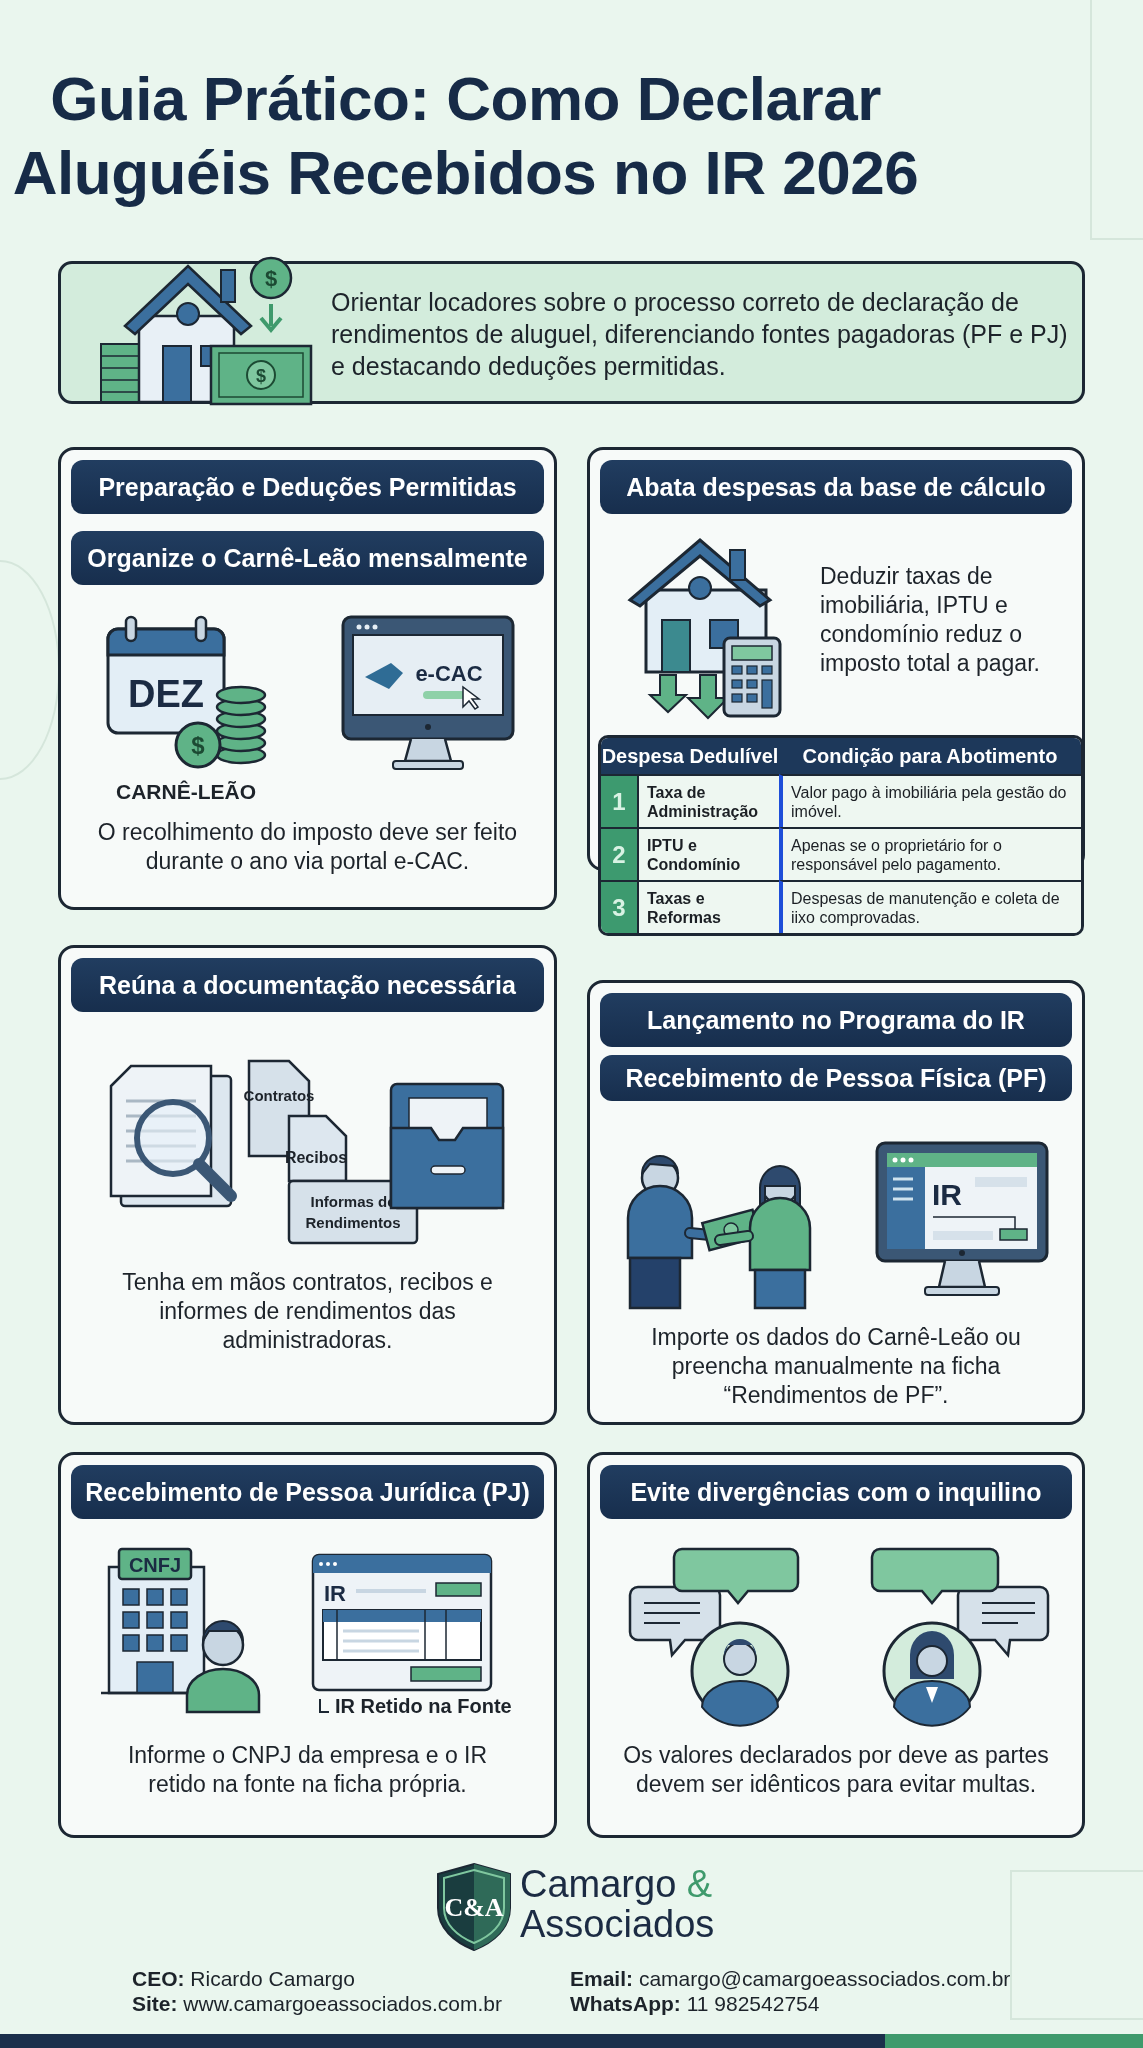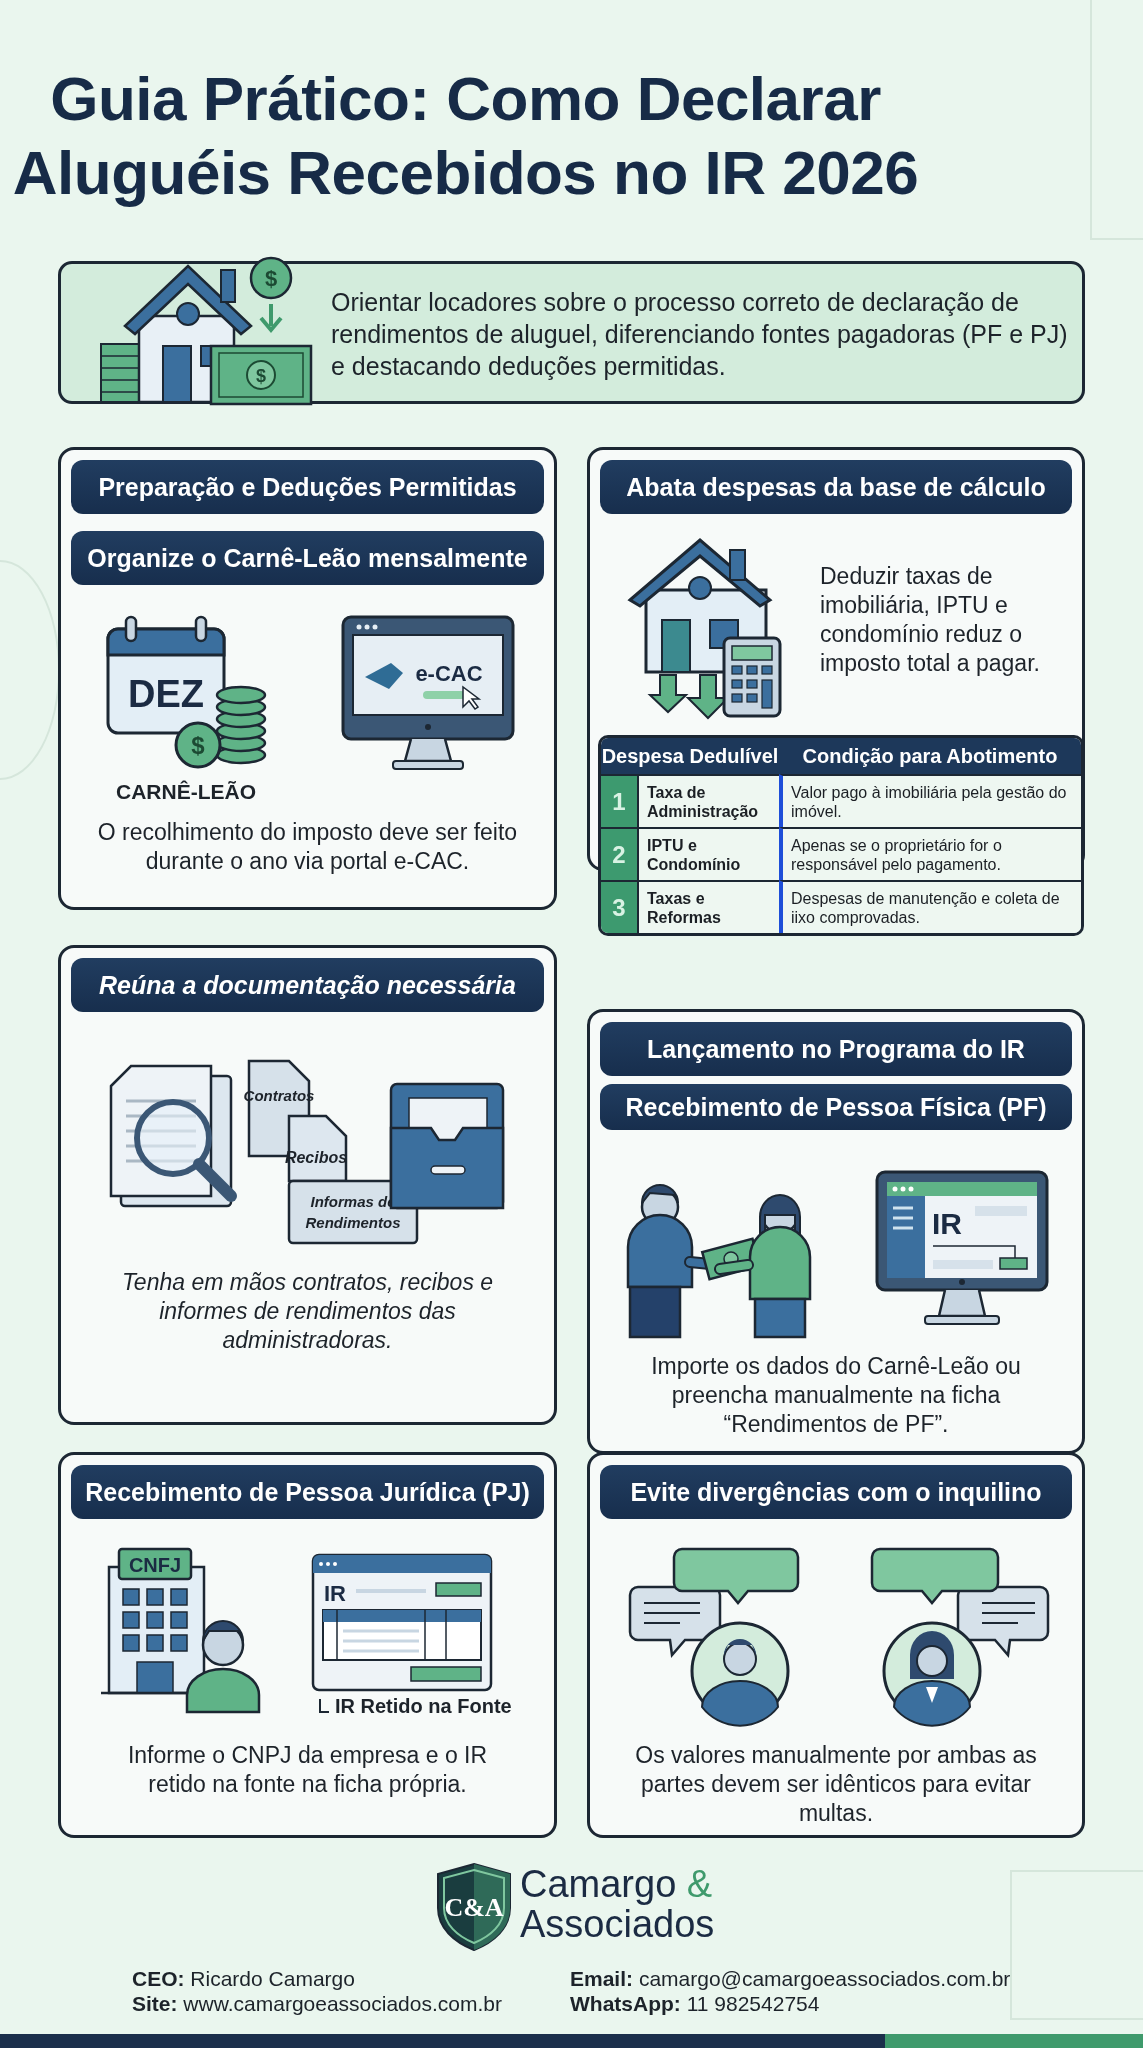--- a/index.html
+++ b/index.html
@@ -193,21 +193,21 @@
       </tr>
       <tr>
         <td class="num">3</td>
         <td class="dname"><span>Taxas e</span><br><span>Reformas</span></td>
         <td class="cond">Despesas de manutenção e coleta de iixo comprovadas.</td>
       </tr>
     </tbody>
   </table>
 </div>
 
-<div class="card" style="left:58px;top:945px;width:499px;height:480px;font-style:italic;">
+<div class="card" style="left:58px;top:945px;width:499px;height:480px;">
   <div class="hdr" style="top:10px;">Reúna a documentação necessária</div>
 
   <svg width="420" height="200" style="left:40px;top:108px;" viewBox="0 0 420 200">
     <rect x="20" y="20" width="110" height="130" rx="4" fill="#dde7ef" stroke="#1c2733" stroke-width="2.5"></rect>
     <path d="M10 30 L30 10 H110 V140 H10 Z" fill="#eef3f7" stroke="#1c2733" stroke-width="2.5"></path>
     <g stroke="#aab8c4" stroke-width="3">
         <line x1="25" y1="45" x2="95" y2="45"></line>
         <line x1="25" y1="60" x2="95" y2="60"></line>
         <line x1="25" y1="75" x2="95" y2="75"></line>
         <line x1="25" y1="90" x2="95" y2="90"></line>
@@ -224,21 +224,21 @@
     <text x="252" y="172" text-anchor="middle" font-size="15" font-weight="700" fill="#1d232a" font-family="Liberation Sans, sans-serif">Rendimentos</text>
     <rect x="290" y="28" width="112" height="124" rx="6" fill="#3b6f9e" stroke="#1c2733" stroke-width="2.5"></rect>
     <rect x="308" y="42" width="78" height="50" fill="#eef3f7" stroke="#1c2733" stroke-width="1.5"></rect>
     <path d="M290 72 H330 L338 84 H354 L362 72 H402 V152 H290 Z" fill="#3b6f9e" stroke="#1c2733" stroke-width="2.5"></path>
     <rect x="330" y="110" width="34" height="8" rx="4" fill="#eef3f7" stroke="#1c2733" stroke-width="1.5"></rect>
   </svg>
 
   <div class="body-text" style="top:320px;padding:0 50px;">Tenha em mãos contratos, recibos e informes de rendimentos das administradoras.</div>
 </div>
 
-<div class="card" style="left:587px;top:980px;width:498px;height:445px;margin-top:29px;">
+<div class="card" style="left:587px;top:980px;width:498px;height:445px;">
   <div class="hdr" style="top:10px;">Lançamento no Programa do IR</div>
   <div class="hdr" style="top:72px;height:46px;line-height:46px;">Recebimento de Pessoa Física (PF)</div>
 
   <svg width="200" height="150" style="left:30px;top:175px;" viewBox="0 0 200 150">
     <circle cx="40" cy="20" r="18" fill="#c8d6e2" stroke="#1c2733" stroke-width="2.5"></circle>
     <path d="M22 16 a18 18 0 0 1 36 0 L55 8 L30 6 Z" fill="#2e4a6e" stroke="#1c2733" stroke-width="2"></path>
     <path d="M8 60 a32 32 0 0 1 64 0 V100 H8 Z" fill="#3b6f9e" stroke="#1c2733" stroke-width="2.5"></path>
     <rect x="10" y="100" width="50" height="50" fill="#24416a" stroke="#1c2733" stroke-width="2.5"></rect>
     <path d="M70 75 L100 78" stroke="#1c2733" stroke-width="12" stroke-linecap="round"></path>
     <path d="M70 75 L100 78" stroke="#3b6f9e" stroke-width="8" stroke-linecap="round"></path>
@@ -356,21 +356,21 @@
         <line x1="112" y1="76" x2="148" y2="76"></line>
       </g>
     <path d="M10 2 H120 a8 8 0 0 1 8 8 V36 a8 8 0 0 1 -8 8 H72 L62 56 L52 44 H10 a8 8 0 0 1 -8 -8 V10 a8 8 0 0 1 8 -8 Z" fill="#7fc79f" stroke="#1c2733" stroke-width="2.5"></path>
     <circle cx="62" cy="124" r="48" fill="#d3ecdc" stroke="#1c2733" stroke-width="3"></circle>
     <path d="M40 132 V108 a22 24 0 0 1 44 0 V132 Z" fill="#2e4a6e"></path>
     <circle cx="62" cy="114" r="15" fill="#c8d6e2" stroke="#1c2733" stroke-width="2"></circle>
     <path d="M24 160 a38 26 0 0 1 76 0 a48 48 0 0 1 -76 0 Z" fill="#3b6f9e" stroke="#1c2733" stroke-width="2"></path>
     <path d="M56 140 L62 156 L68 140 Z" fill="#fff"></path>
   </svg>
 
-  <div class="body-text" style="top:286px;padding:0 20px;">Os valores manualmente por ambas as partes devem ser idênticos para evitar multas.</div>
+  <div class="body-text" style="top:286px;padding:0 20px;">Os valores declarados por deve as partes devem ser idênticos para evitar multas.</div>
 </div>
 
 <svg class="footer-logo" width="80" height="90" viewBox="0 0 80 90" style="left:434px;top:1862px;width:80px;height:90px;">
   <path d="M40 2 L76 12 V46 C76 66 60 80 40 88 C20 80 4 66 4 46 V12 Z" fill="#1a3d3f" stroke="#1c2733" stroke-width="2"></path>
   <path d="M40 2 L76 12 V46 C76 66 60 80 40 88 Z" fill="#2f6a58"></path>
   <path d="M40 8 L70 16 V46 C70 62 57 74 40 81 C23 74 10 62 10 46 V16 Z" fill="none" stroke="#7fc79f" stroke-width="2"></path>
   <text x="40" y="54" text-anchor="middle" font-size="26" font-weight="700" fill="#fff" font-family="Liberation Serif, serif">C&amp;A</text>
 </svg>
 <div class="brand">
   <span>Camargo</span> <span class="amp">&amp;</span><br>

